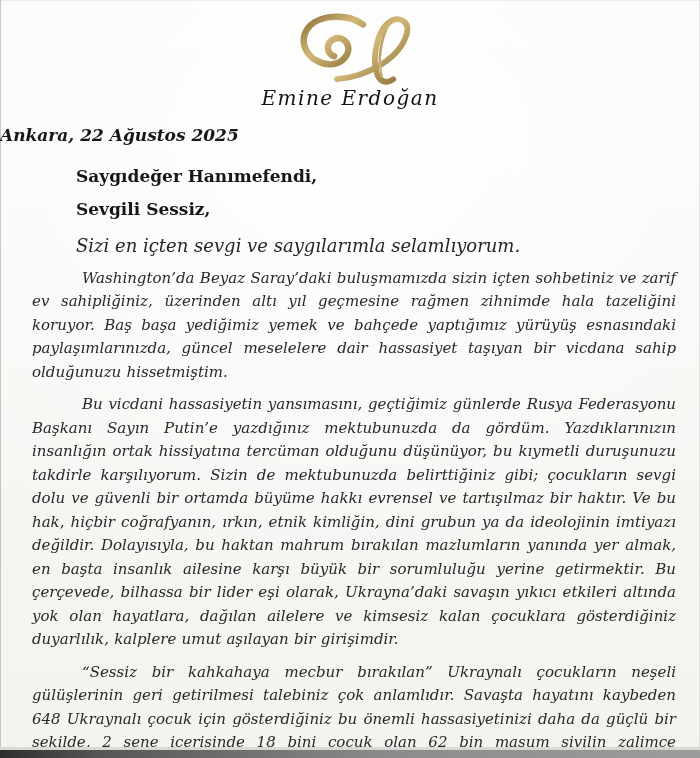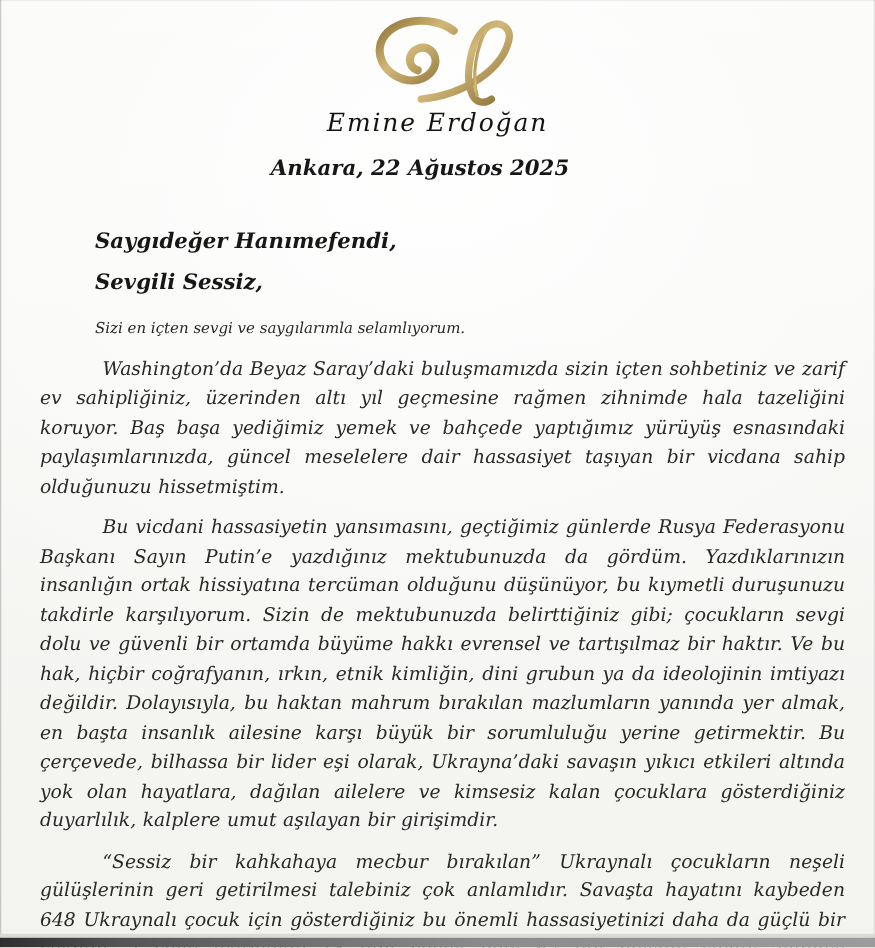--- a/index.html
+++ b/index.html
@@ -23,38 +23,38 @@
   .lh-name {
     margin-top:1px;
     font-style:italic;
     font-size:20px;
     letter-spacing:1.5px;
     color:#141414;
   }
 
   .dateline {
     margin:15px 28px 0 0;
-    text-align:center;
+    text-align:left;
     font-style:italic; font-weight:bold;
     font-size:17px;
     color:#171717;
   }
 
   .salutation {
-    margin:38px 24px 0 76px;
-    font-style:italic; font-weight:bold;
+    margin:21px 24px 0 76px;
+    font-weight:bold;
     font-size:17px;
     color:#171717;
   }
   .salutation + .salutation { margin-top:13px; }
 
   .greeting {
     margin:15px 24px 0 76px;
     font-style:italic;
-    font-size:12px;
+    font-size:18px;
     line-height:23.5px;
   }
 
   .body-para {
     margin:9px 24px 0 32px;
     text-indent:50px;
     text-align:justify;
     font-style:italic;
     font-size:15px;
     line-height:23.5px;

